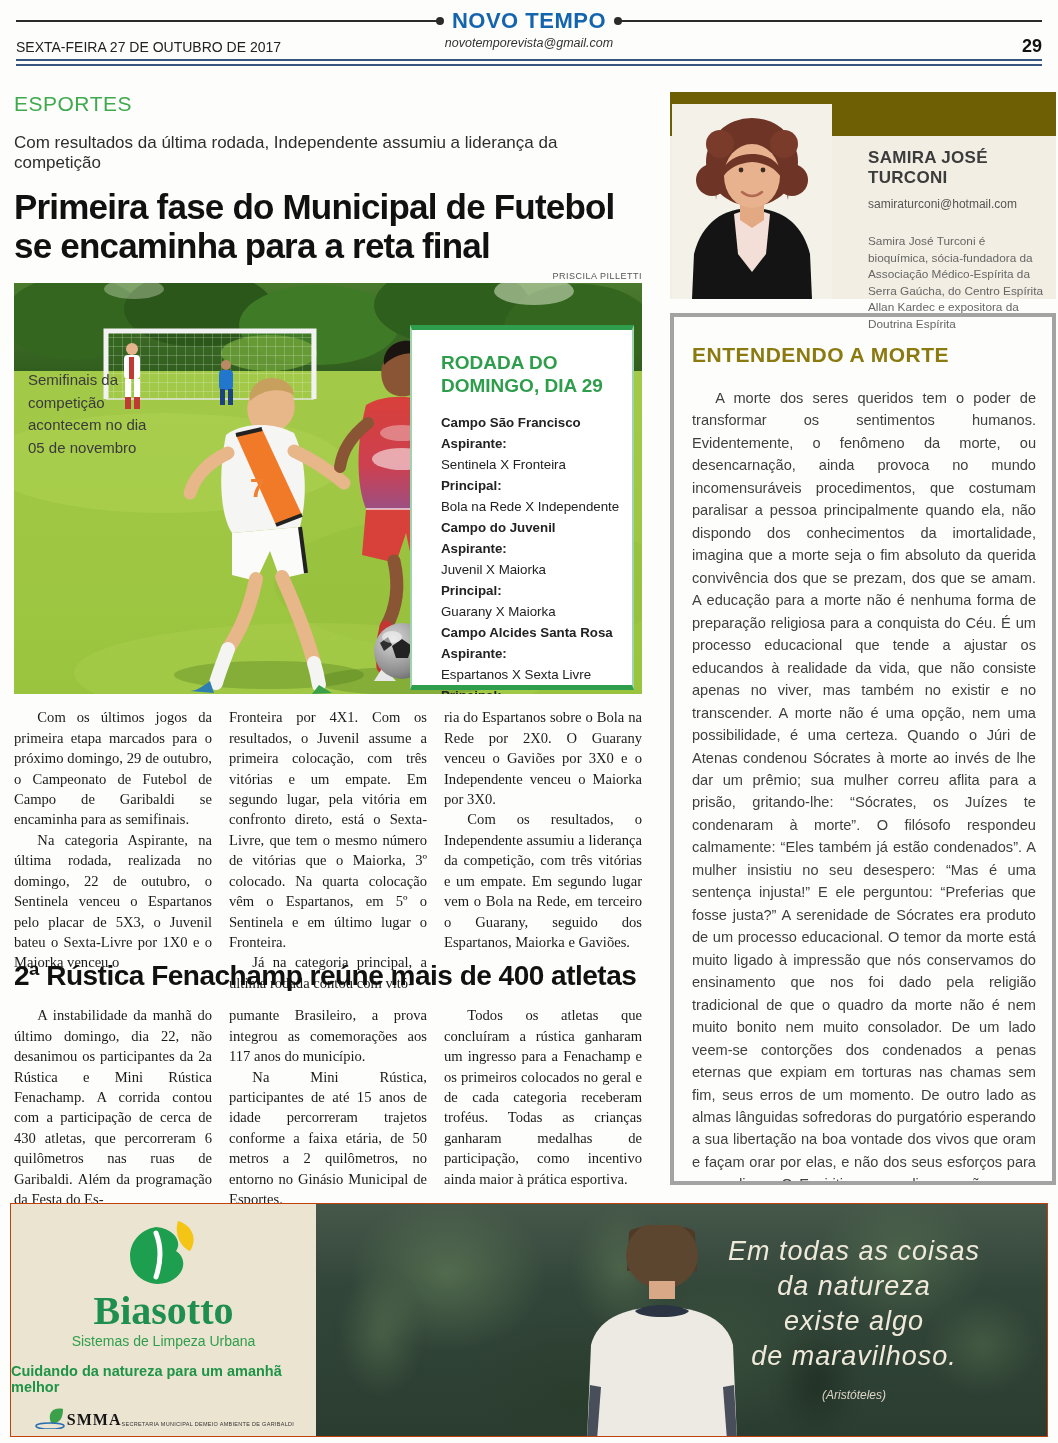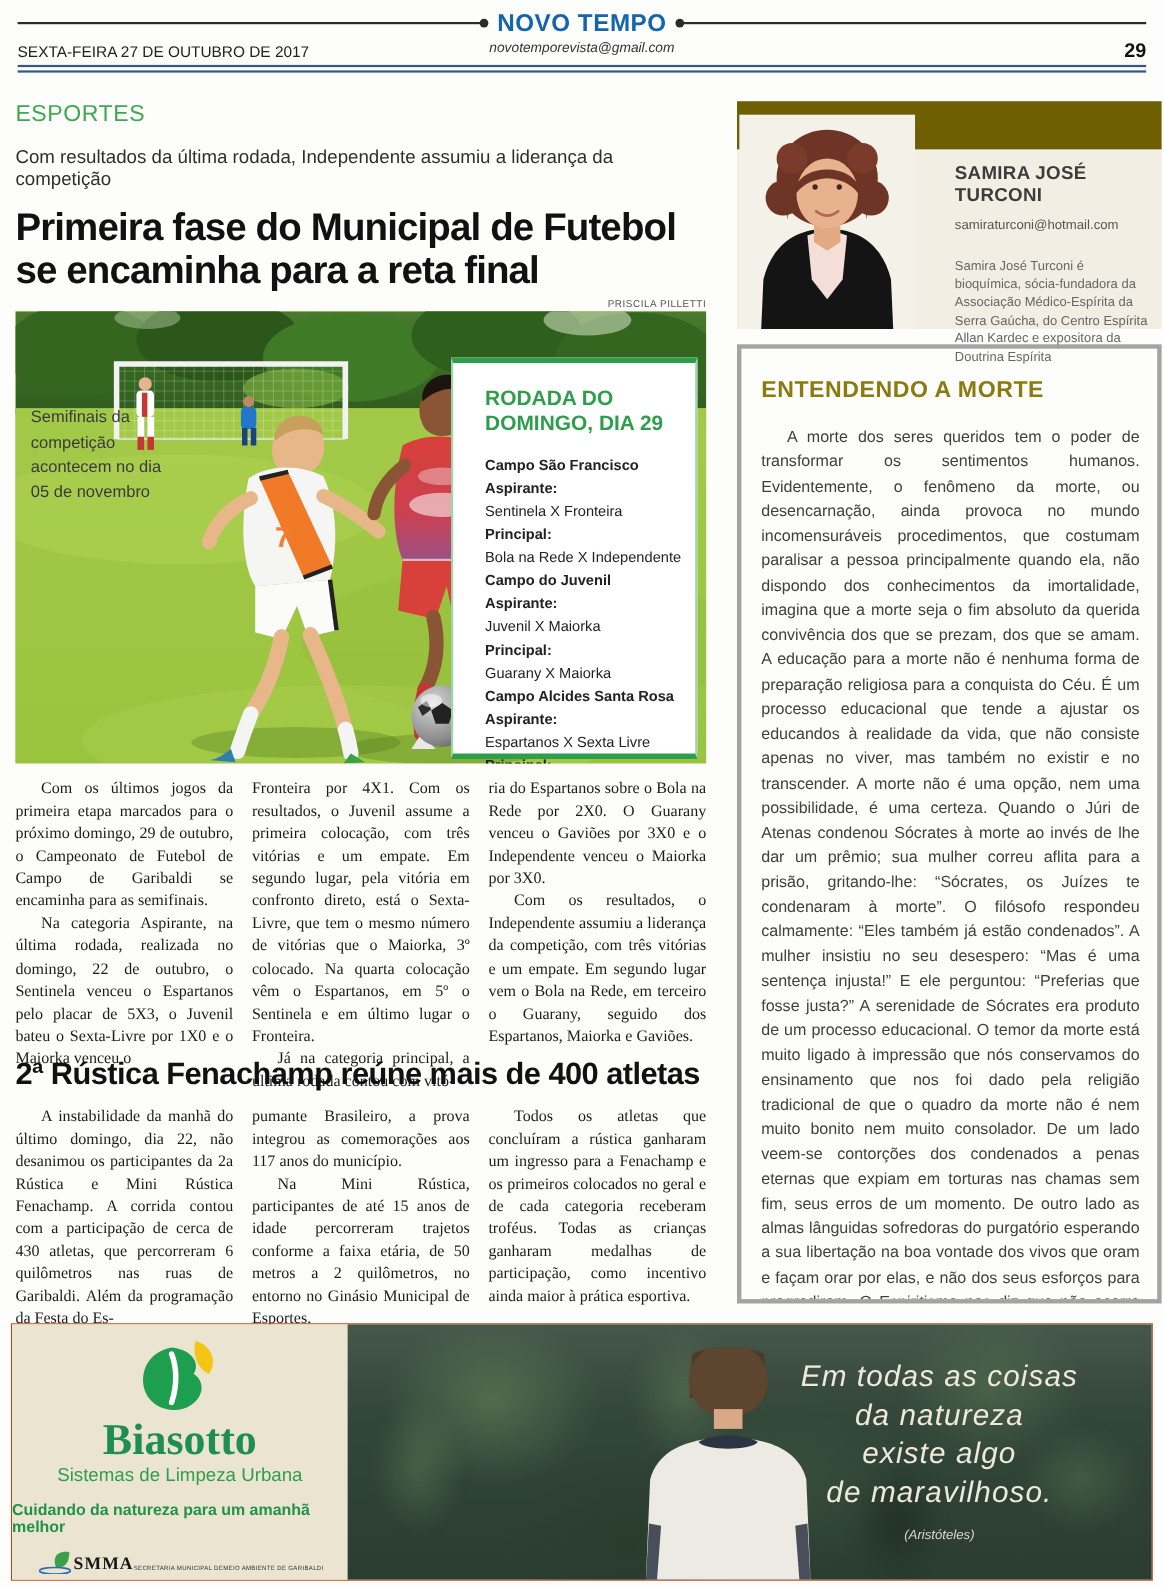--- a/index.html
+++ b/index.html
@@ -72,21 +72,21 @@
   .column-body p { font-size:14.6px; line-height:1.54; color:#3f3f3f; text-align:justify;
                    text-indent:1.6em; margin:0; }
 
   
   .ad { position:absolute; left:10px; right:10px; bottom:6px; height:234px; display:flex;
         border:1px solid #c2410c; }
   .ad-left { width:305px; flex:none; background:#ebe4d0; display:flex; flex-direction:column;
              align-items:center; justify-content:center; padding-top:6px; }
   .brand-name { font-family:"Liberation Serif", serif; font-size:40px; font-weight:bold;
                 color:#1e8f4e; line-height:1; margin-top:2px; }
-  .brand-sub { font-size:17px; color:#2f9e4c; margin-top:2px; }
+  .brand-sub { font-size:14px; color:#2f9e4c; margin-top:2px; }
   .brand-slogan { font-size:14.5px; font-weight:bold; color:#1f9448; margin-top:14px; }
   .smma { display:flex; flex-direction:row; align-items:flex-end; margin-top:12px; }
   .smma-name { font-family:"Liberation Serif", serif; font-size:16px; font-weight:bold; color:#161616; letter-spacing:1px; }
   .smma-sub { font-size:5.5px; color:#333; letter-spacing:.3px; line-height:1.4; text-align:center; }
 
   .ad-right { flex:1; position:relative; overflow:hidden;
               background:
                 radial-gradient(140px 110px at 18% 30%, rgba(110,140,95,.5), rgba(0,0,0,0) 70%),
                 radial-gradient(160px 120px at 55% 60%, rgba(60,85,60,.6), rgba(0,0,0,0) 70%),
                 radial-gradient(120px 100px at 80% 25%, rgba(95,125,85,.45), rgba(0,0,0,0) 70%),

